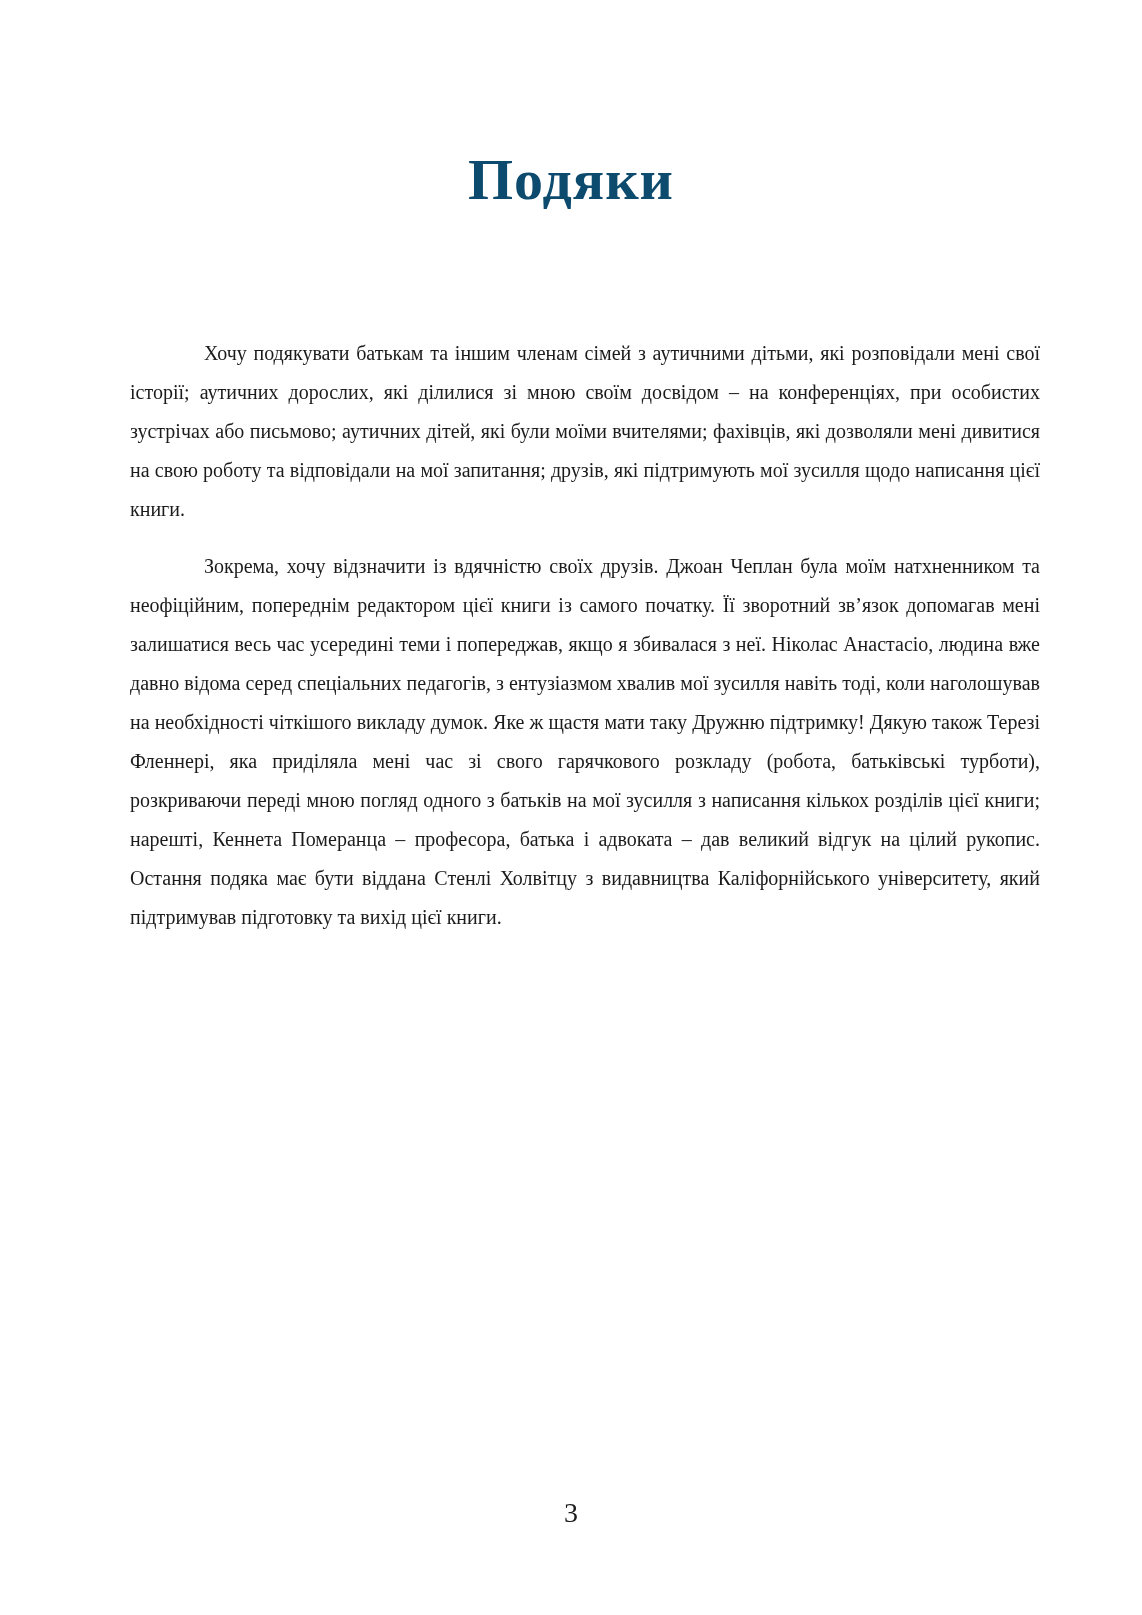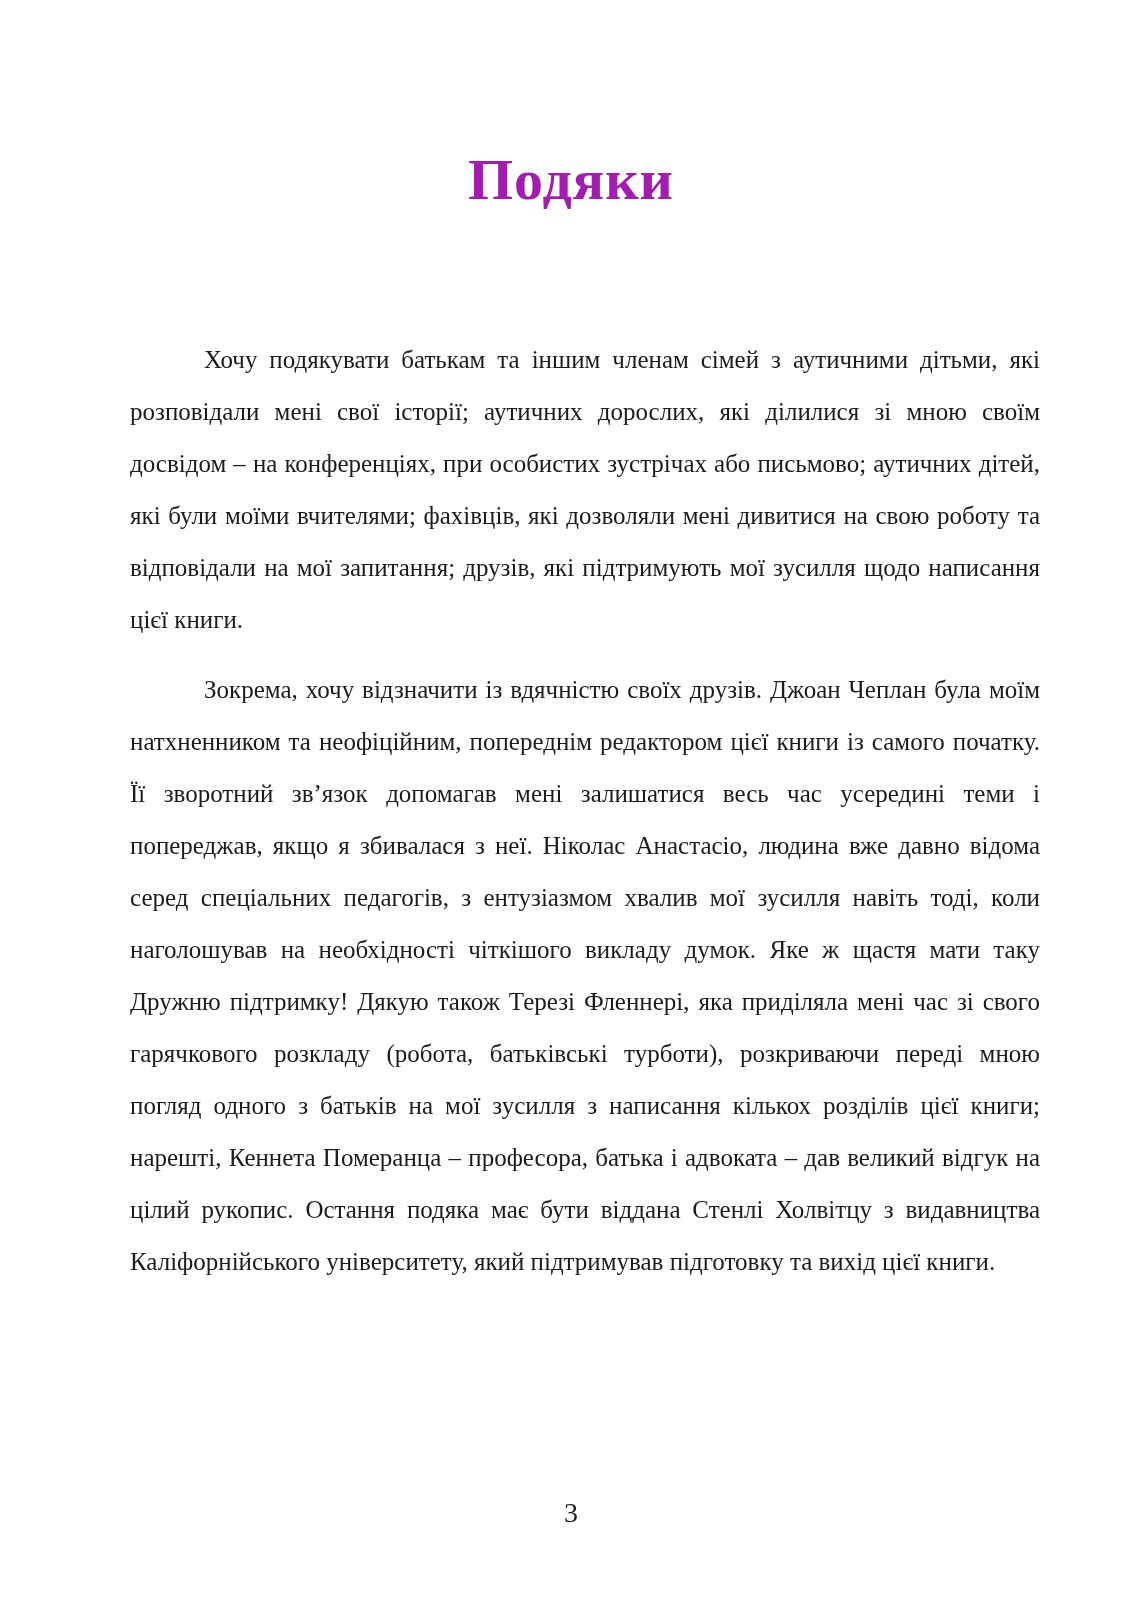--- a/index.html
+++ b/index.html
@@ -20,27 +20,27 @@
     box-sizing: border-box;
     overflow: hidden;
   }
   .title {
     margin: 0;
     padding-top: 148px;
     text-align: center;
     font-size: 58px;
     font-weight: bold;
     line-height: 1.1;
-    color: #a21caf;
+    color: #0c4a6e;
     letter-spacing: 1px;
   }
   .body-text {
     margin: 122px 102px 0 130px;
-    font-size: 25px;
-    line-height: 52px;
+    font-size: 20px;
+    line-height: 39px;
     text-align: justify;
     text-justify: inter-word;
     hyphens: auto;
     -webkit-hyphens: auto;
   }
   .body-text p {
     margin: 0 0 18px 0;
     text-indent: 74px;
   }
   .page-number {

